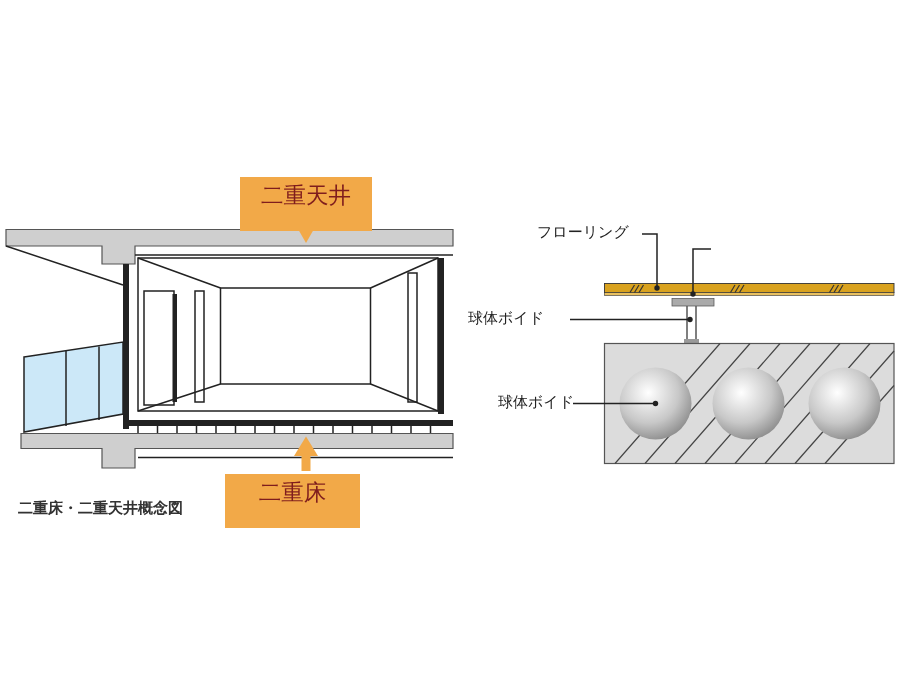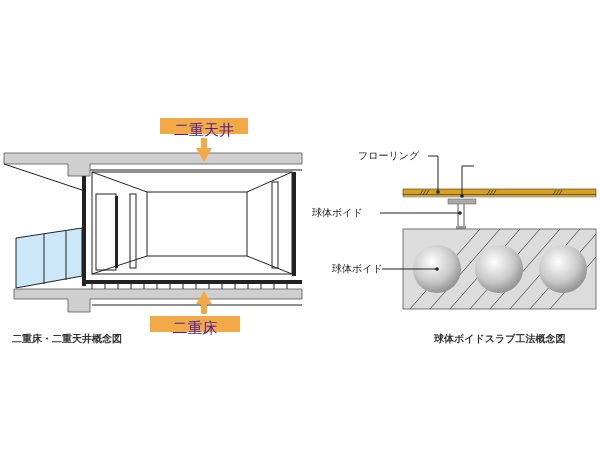--- a/index.html
+++ b/index.html
@@ -1,22 +1,22 @@
 <!DOCTYPE html>
 <html><head>
 <meta charset="utf-8">
 <style>
   html, body { margin:0; padding:0; background:#ffffff; }
   body { width:600px; height:449px; position:relative; overflow:hidden;
          font-family:"DejaVu Sans", sans-serif; }
   .stage { position:absolute; left:0; top:0; width:600px; height:449px; }
   .lbl { position:absolute; font-size:10px; color:#222; white-space:nowrap; line-height:12px; }
   .cap { position:absolute; font-size:10px; color:#333; white-space:nowrap;font-weight:bold; }
-  .badge { position:absolute; background:#f2a948; color:#4c1d95; font-size:15px; text-align:center;
-           line-height:24px; height:16px; }
+  .badge { position:absolute; background:#f2a948; color:#7f1d1d; font-size:15px; text-align:center;
+           line-height:24px; height:36px; }
 </style>
 </head>
 <body>
 
 <div class="stage">
 
   <svg width="310" height="340" viewBox="0 0 310 340" style="position:absolute;left:0;top:0;">
 
     <path d="M4 153 H302 V164 H90 V176 H68 V164 H4 Z" fill="#cfcfcf" stroke="#555" stroke-width="0.8"></path>
 
@@ -128,15 +128,14 @@
     <circle cx="462" cy="196" r="1.8" fill="#222"></circle>
     <line x1="380" y1="213" x2="460" y2="213" stroke="#222" stroke-width="1"></line>
     <circle cx="460" cy="213" r="1.8" fill="#222"></circle>
     <line x1="382" y1="269" x2="437" y2="269" stroke="#222" stroke-width="1"></line>
     <circle cx="437" cy="269" r="1.8" fill="#222"></circle>
   </svg>
 
   <div class="lbl" style="left:358px;top:150px;text-align:right;">フローリング</div>
   <div class="lbl" style="left:312px;top:207px;">球体ボイド</div>
   <div class="lbl" style="left:318px;top:263px;margin-left:14px;">球体ボイド</div>
-  <div class="cap" style="left:434px;top:332px;">球体ボイドスラブ工法概念図</div>
 
 </div>
 
 </body></html>

